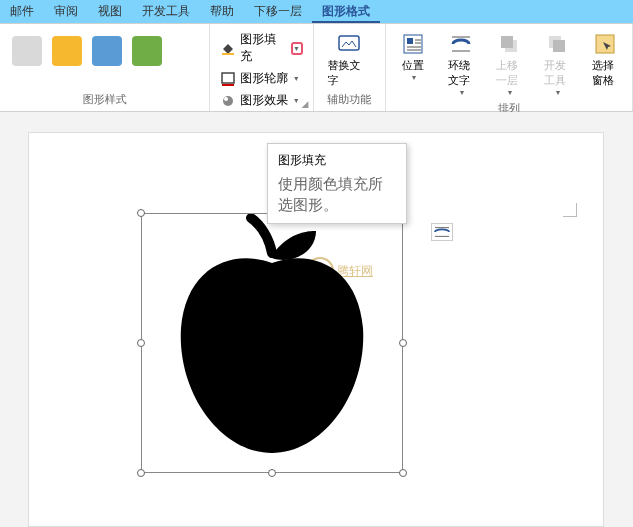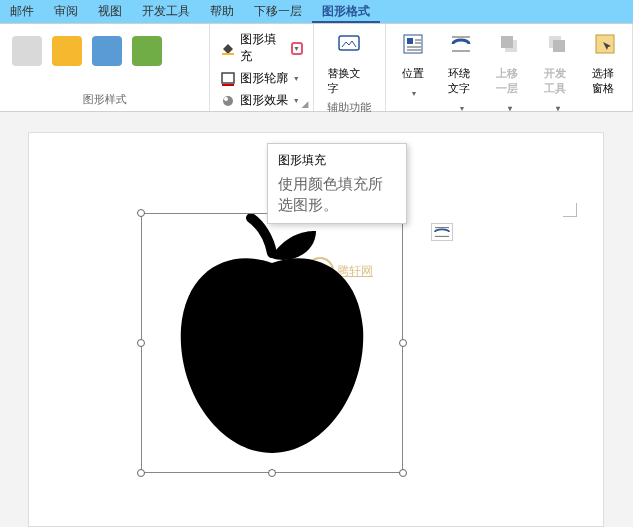--- a/index.html
+++ b/index.html
@@ -20,23 +20,23 @@
 .s-yellow { background: #f5b82e; }
 .s-blue { background: #5b9bd5; }
 .s-green { background: #70ad47; }
 
 .fill-group { display: flex; flex-direction: column; gap: 3px; padding: 2px 0; }
 .fill-row { display: flex; align-items: center; gap: 4px; font-size: 12px; padding: 1px 4px; cursor: pointer; }
 .fill-icon { width: 16px; height: 16px; display: inline-flex; align-items: center; justify-content: center; }
 .dropdown-caret { font-size: 8px; color: #666; margin-left: 2px; }
 .highlighted-caret { border: 2px solid #e8536f; border-radius: 3px; padding: 0 2px; }
 
-.big-btn { display: flex; flex-direction: column; align-items: center; justify-content: center; padding: 4px 8px; font-size: 11px; cursor: pointer; min-width: 42px; gap: 8px; }
+.big-btn { display: flex; flex-direction: column; align-items: center; justify-content: center; padding: 4px 8px; font-size: 11px; cursor: pointer; min-width: 42px; }
 .big-btn .icon { width: 24px; height: 24px; margin-bottom: 2px; }
-.big-btn.disabled { color: #bbb; font-weight: bold; }
+.big-btn.disabled { color: #bbb; }
 
 .dialog-launcher { position: absolute; bottom: 2px; right: 4px; font-size: 9px; color: #999; cursor: pointer; }
 
 .canvas-area { position: relative; background: #f3f3f3; height: 415px; padding: 20px 28px; }
 .page { background: #fff; width: 576px; height: 395px; position: relative; border: 1px solid #ddd; }
 
 .shape-container { position: absolute; left: 112px; top: 80px; width: 262px; height: 260px; }
 .sel-box { position: absolute; inset: 0; border: 1px solid #888; }
 .handle { position: absolute; width: 8px; height: 8px; background: #fff; border: 1px solid #666; border-radius: 50%; }
 .h-nw { left: -4px; top: -4px; } .h-n { left: 50%; top: -4px; margin-left: -4px; }

